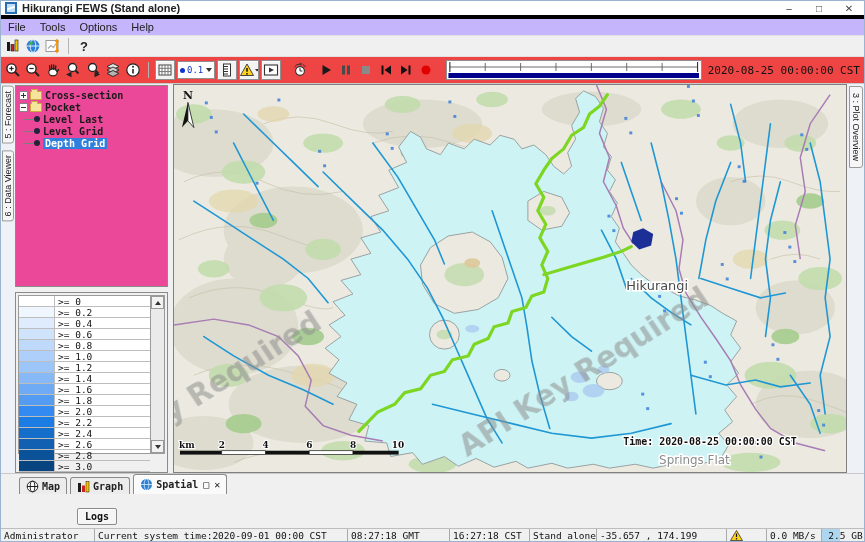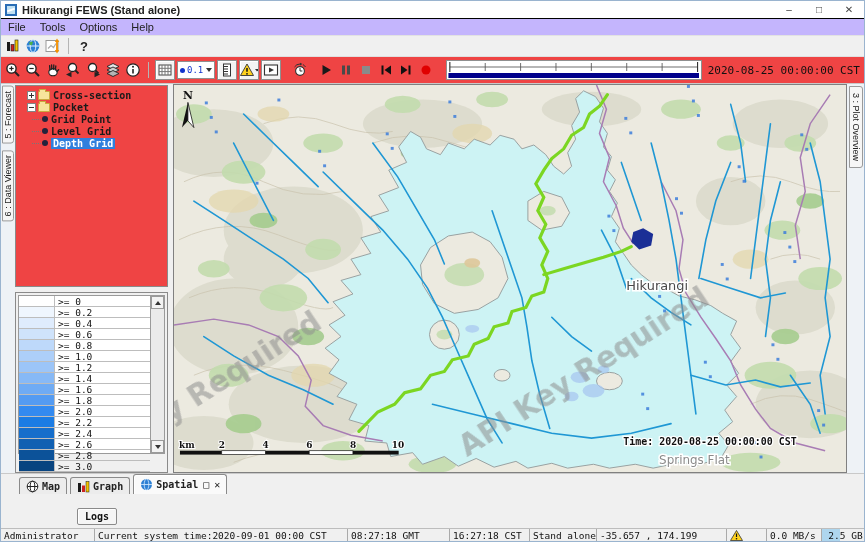--- a/index.html
+++ b/index.html
@@ -2,21 +2,21 @@
 <html><head>
 <meta charset="utf-8">
 <style>
   *{box-sizing:border-box;margin:0;padding:0;}
   html,body{width:865px;height:542px;overflow:hidden;}
   body{font-family:"Liberation Sans","DejaVu Sans",sans-serif;font-size:11px;background:#f0f0f0;color:#111;}
   .app{width:865px;height:542px;display:flex;flex-direction:column;border:1px solid #9ab4cf;}
   .mono{font-family:"DejaVu Sans Mono",monospace;}
 
   
-  .titlebar{height:18px;background:#ffffff;display:flex;align-items:center;flex:none;border-bottom:1px solid #000000;}
+  .titlebar{height:18px;background:#ffffff;display:flex;align-items:center;flex:none;border-bottom:4px solid #000000;}
   .titleicon{width:12px;height:12px;margin:0 5px 0 4px;background:#bfe0f2;border:2px solid #2a6db5;position:relative;flex:none;}
   .titleicon::after{content:"";position:absolute;left:0;top:3px;width:8px;height:2px;background:#fff;transform:rotate(-20deg);}
   .title-text{font-weight:bold;font-size:11px;color:#222;}
   .wctrl{margin-left:auto;display:flex;height:100%;}
   .wbtn{width:30px;display:flex;align-items:center;justify-content:center;font-size:10px;color:#444;}
   
   .menubar{height:17px;display:flex;align-items:center;flex:none;background:#c4b5fd;border-bottom:1px solid #e2e2e2;}
   .menu-item{padding:1px 7px;color:#222;}
   
   .toolbar1{height:21px;display:flex;align-items:center;flex:none;background:#f0f0f0;padding-left:2px;border-bottom:1px solid #e0e0e0;}
@@ -31,21 +31,21 @@
   
   .timeline{flex:1;height:20px;border:1px solid #8f8f8f;background:#fff;margin:0 6px 0 10px;min-width:200px;}
   .tl-date{font-size:11px;color:#111;margin-right:4px;white-space:nowrap;}
   
   .main{flex:1;display:flex;min-height:0;}
   .vstrip{width:14px;background:#eef2f6;flex:none;display:flex;flex-direction:column;align-items:center;padding-top:2px;gap:6px;}
   .vstrip-r{width:17px;background:#eef2f6;flex:none;display:flex;flex-direction:column;align-items:center;padding-top:2px;}
   .vtab{writing-mode:vertical-rl;transform:rotate(180deg);background:#f6f6f6;border:1px solid #9a9a9a;border-radius:3px 0 0 3px;font-size:9px;color:#222;padding:4px 0;white-space:nowrap;}
   .vtab-r{writing-mode:vertical-rl;background:#f6f6f6;border:1px solid #9a9a9a;border-radius:0 3px 3px 0;font-size:9px;color:#222;padding:6px 1px;white-space:nowrap;}
   .left-panel{width:154px;flex:none;display:flex;flex-direction:column;background:#f0f0f0;padding:1px 1px 0 0;}
-  .treebox{height:202px;flex:none;background:#ef4444;border:1px solid #8a8a8a;overflow:hidden;padding:3px 9px;}
+  .treebox{height:202px;flex:none;background:#ec4899;border:1px solid #8a8a8a;overflow:hidden;padding:3px 1px;}
   .trow{display:flex;align-items:center;height:12px;white-space:nowrap;font-family:"DejaVu Sans Mono",monospace;font-size:10px;font-weight:bold;color:#1a1a1a;}
   .expander{width:9px;height:9px;border:1px solid #848484;background:#fff;flex:none;margin:0 2px 0 2px;position:relative;}
   .expander::before,.expander.minus::before{content:"";position:absolute;left:1px;top:3px;width:5px;height:1px;background:#333;}
   .expander.plus::after{content:"";position:absolute;left:3px;top:1px;width:1px;height:5px;background:#333;}
   .folder{width:12px;height:9px;background:#f7e49c;border:1px solid #caa93f;border-radius:1px;flex:none;margin-right:3px;position:relative;}
   .folder::before{content:"";position:absolute;top:-3px;left:0;width:5px;height:2px;background:#f7e49c;border:1px solid #caa93f;border-bottom:none;}
   .twig{width:9px;height:1px;border-top:1px dotted #777;flex:none;margin-left:7px;}
   .bullet{width:6px;height:6px;border-radius:50%;background:#23233c;flex:none;margin:0 3px 0 1px;}
   .sel{background:#2f7fdd;color:#fff;padding:0 2px;}
   .hsplit{height:5px;flex:none;}
@@ -303,21 +303,21 @@
           <span>Cross-section</span>
         </div>
         <div class="trow">
           <span class="expander minus"></span>
           <span class="folder"></span>
           <span>Pocket</span>
         </div>
         <div class="trow">
           <span class="twig"></span>
           <span class="bullet"></span>
-          <span>Grid Point</span>
+          <span>Level Last</span>
         </div>
         <div class="trow">
           <span class="twig"></span>
           <span class="bullet"></span>
           <span>Level Grid</span>
         </div>
         <div class="trow">
           <span class="twig"></span>
           <span class="bullet"></span>
           <span class="sel">Depth Grid</span>

